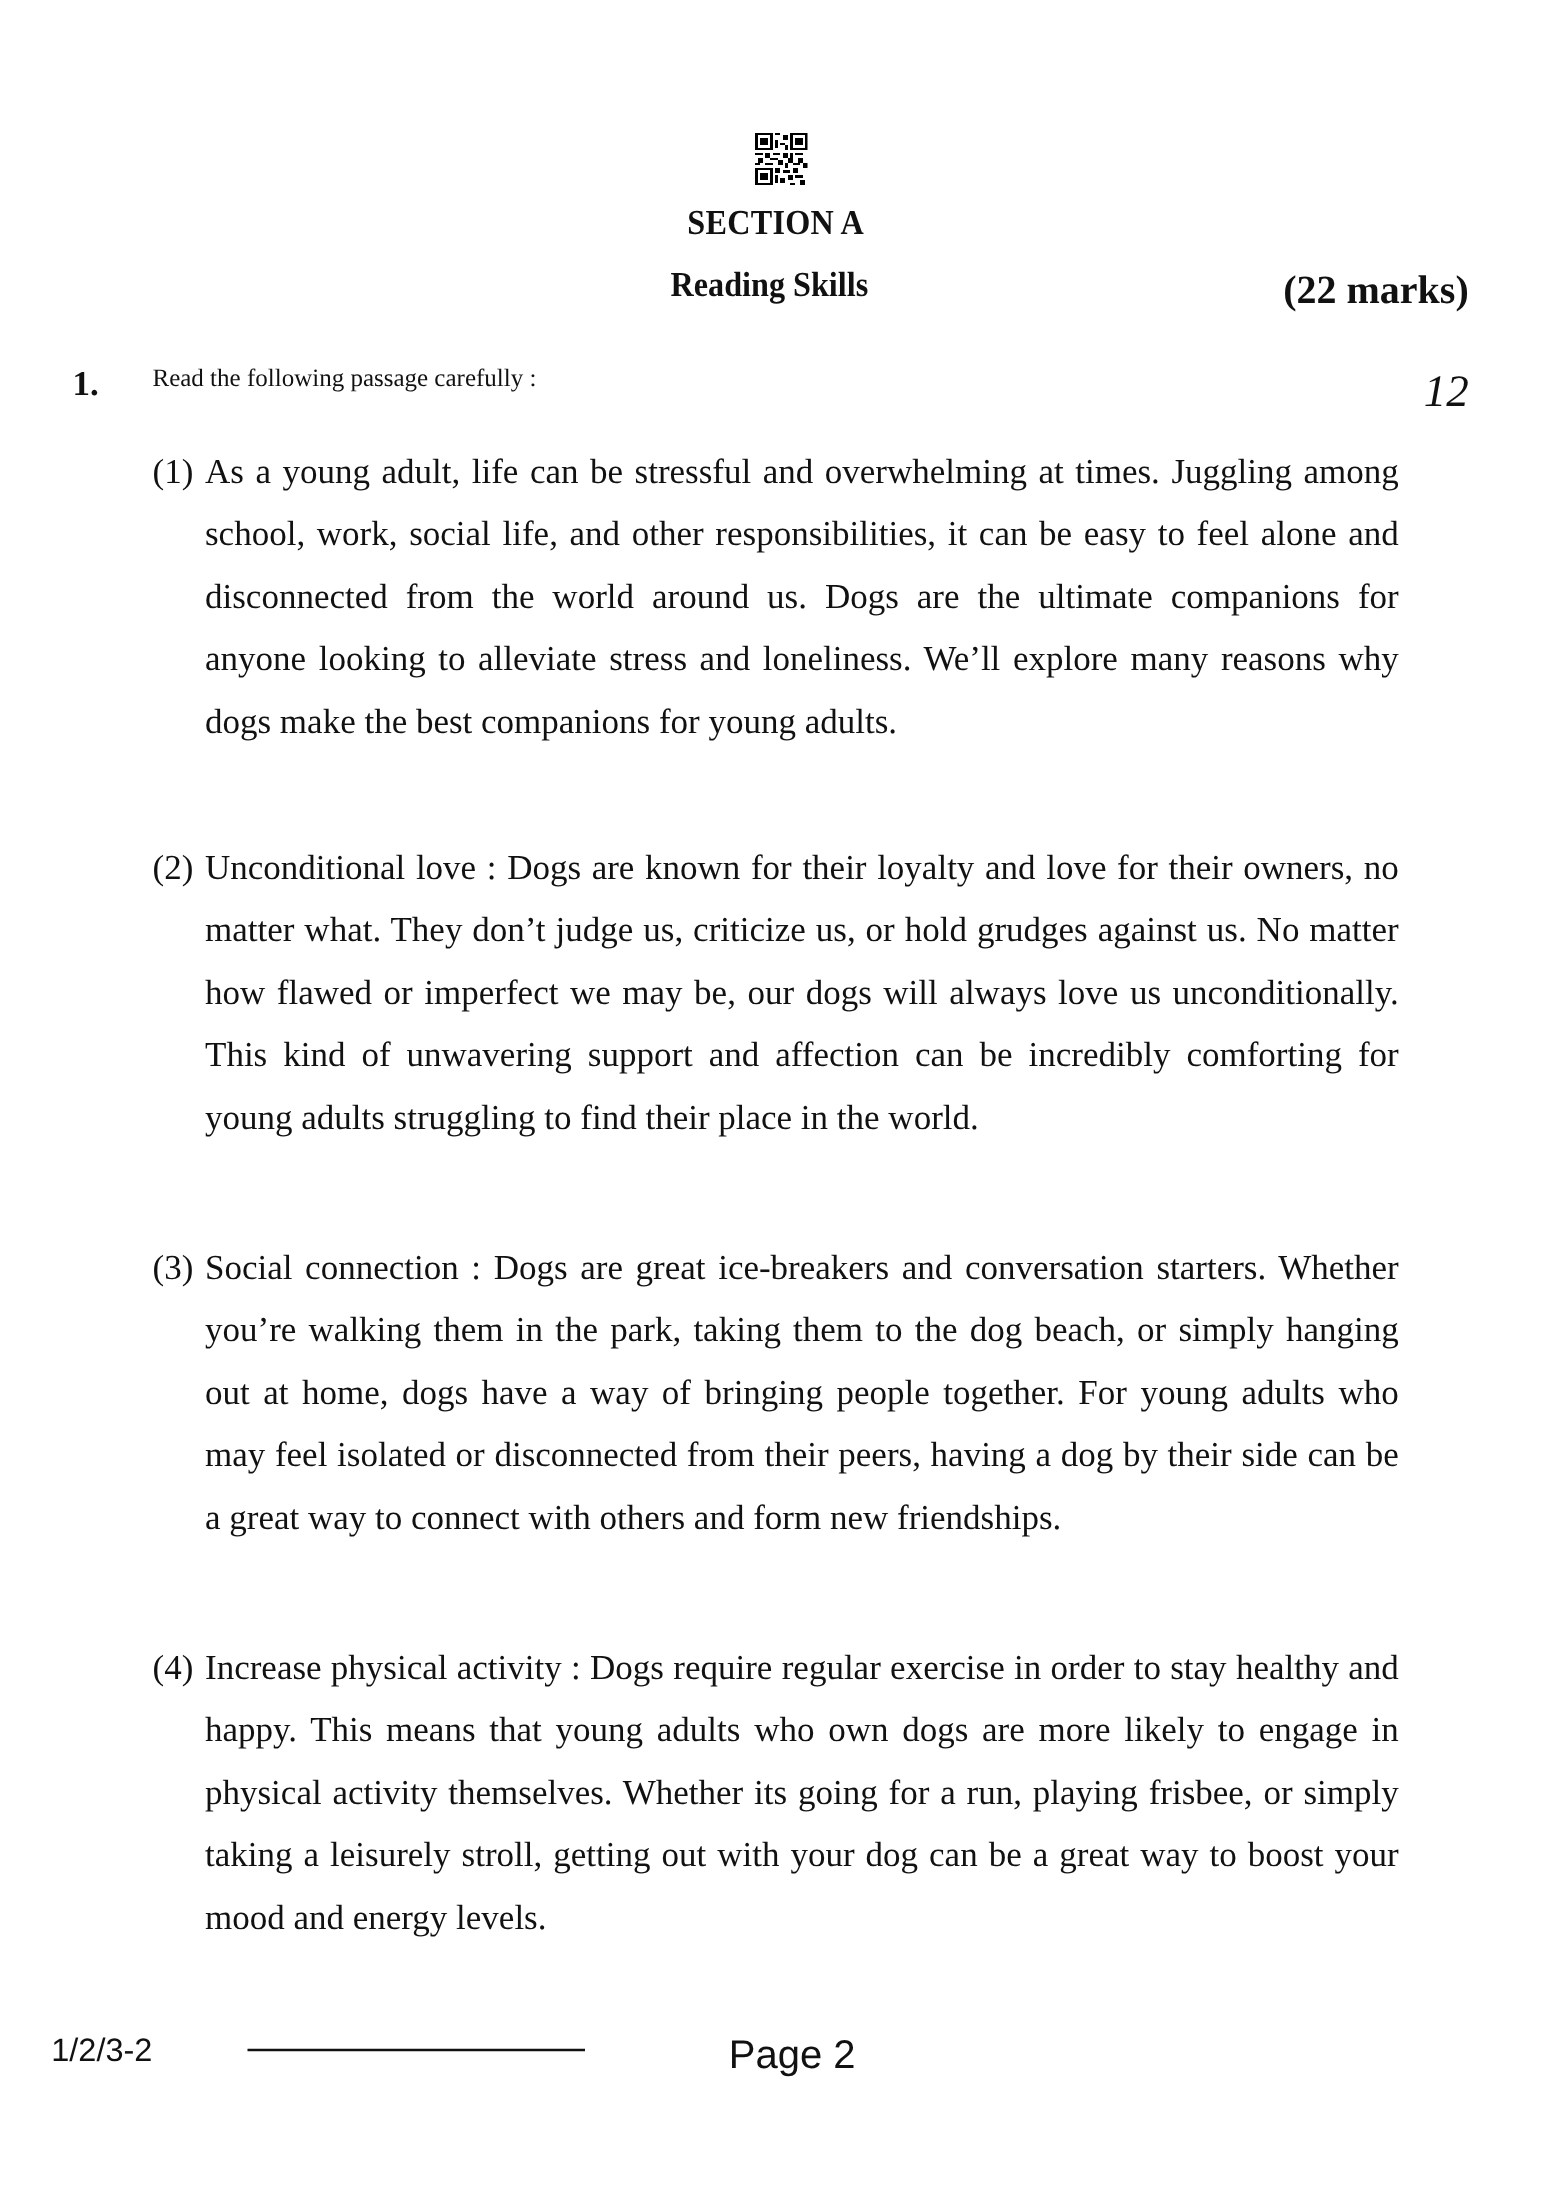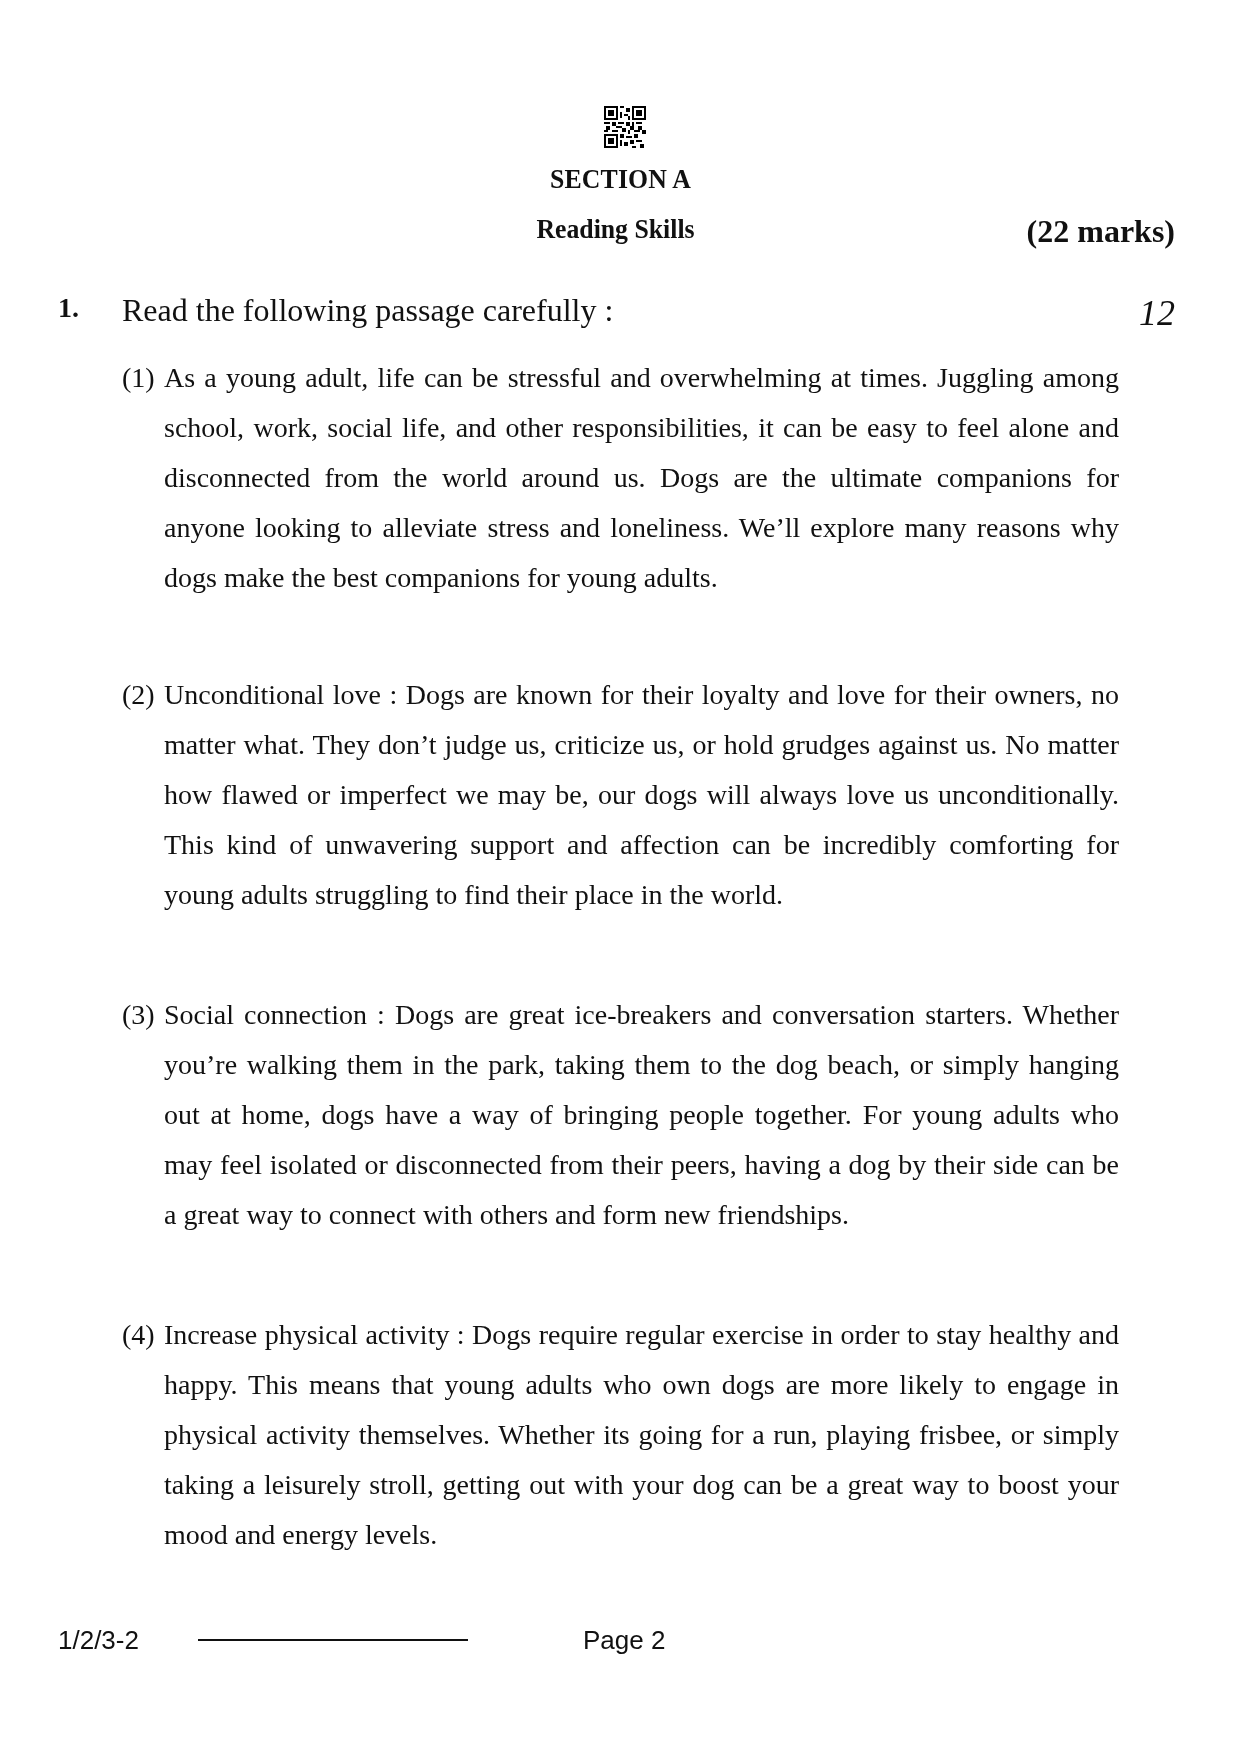--- a/index.html
+++ b/index.html
@@ -59,21 +59,21 @@
       top: 292px;
       font-family: "Liberation Serif", serif;
       font-weight: bold;
       font-size: 28px;
     }
     .q-prompt {
       position: absolute;
       left: 122px;
       top: 292px;
       font-family: "Liberation Serif", serif;
-      font-size: 32px;
+      font-size: 20px;
     }
     .q-marks {
       position: absolute;
       right: 66px;
       top: 292px;
       font-family: "Liberation Serif", serif;
       font-style: italic;
       font-size: 36px;
     }
     .para {
@@ -89,39 +89,39 @@
       left: 0;
       top: 0;
     }
     .para-text {
       margin-left: 42px;
       text-align: justify;
       text-align-last: left;
     }
     .footer-code {
       position: absolute;
-      left: 58px;
+      left: 41px;
       top: 1625px;
       font-family: "Liberation Sans", sans-serif;
       font-size: 26px;
     }
     .footer-line {
       position: absolute;
       left: 198px;
       top: 1639px;
       width: 270px;
       height: 2px;
       background: #111111;
     }
     .footer-page {
       position: absolute;
       left: 583px;
       top: 1625px;
       font-family: "Liberation Sans", sans-serif;
-      font-size: 26px;
+      font-size: 32px;
     }
   </style>
 </head>
 <body>
 
 <div class="qr">
   <svg width="42" height="42" viewBox="0 0 21 21" shape-rendering="crispEdges">
     <rect x="0" y="0" width="21" height="21" fill="#fff"></rect>
 
     <rect x="0" y="0" width="7" height="7" fill="#000"></rect>

